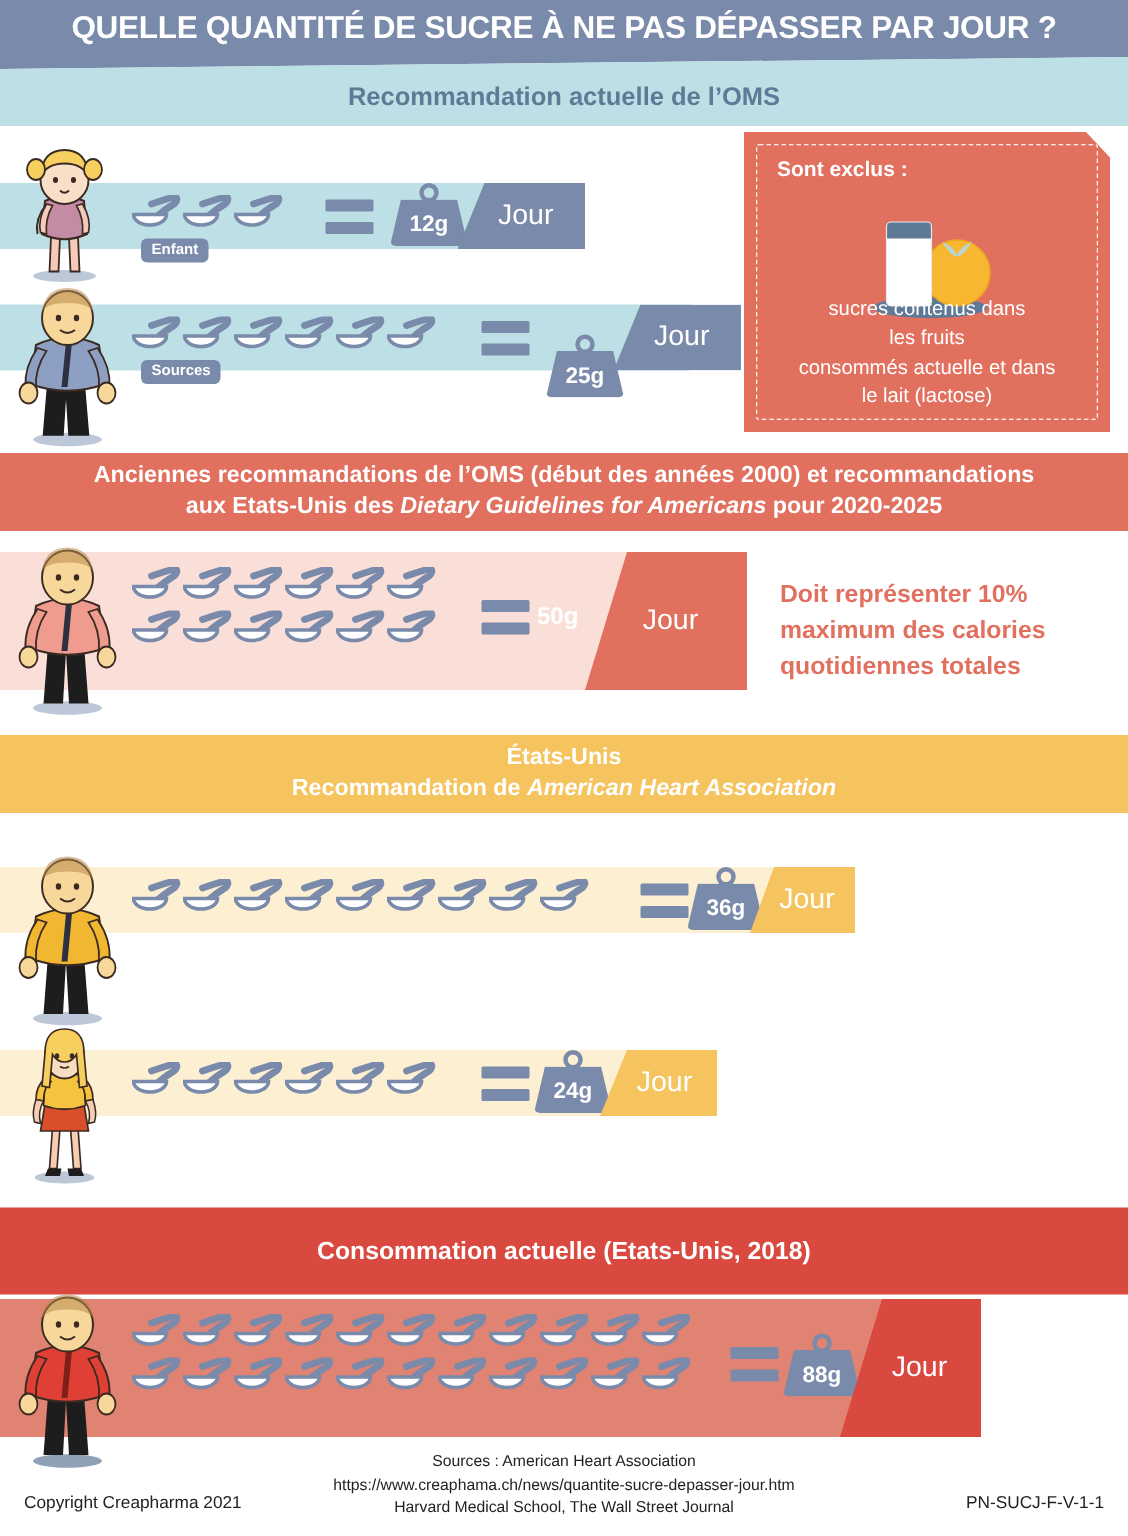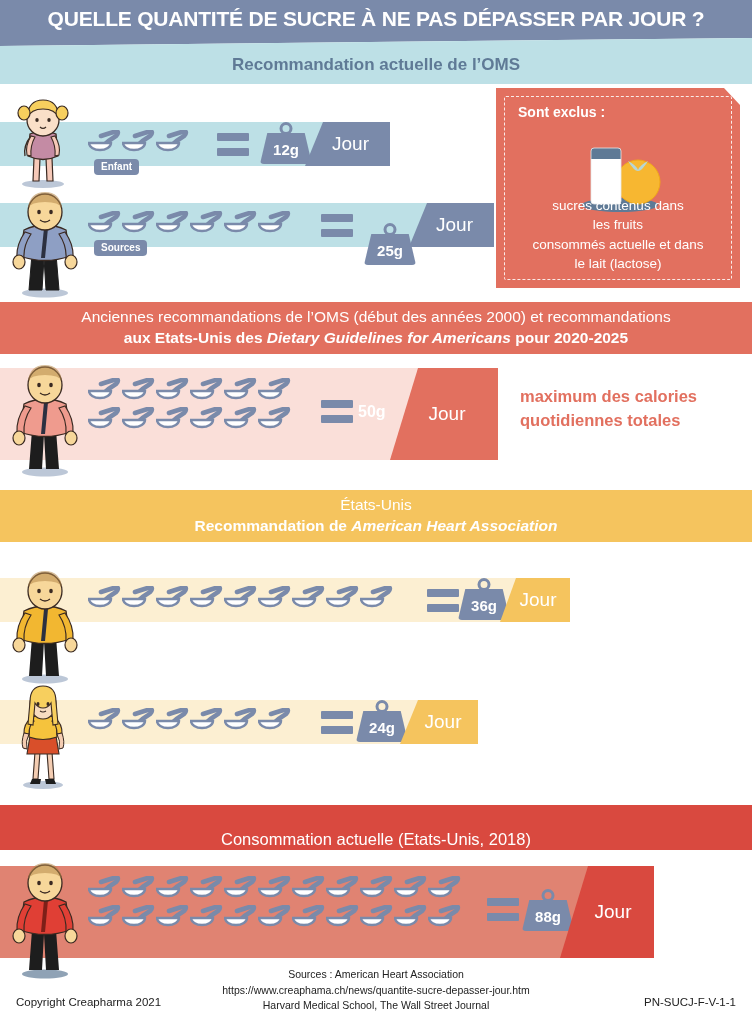--- a/index.html
+++ b/index.html
@@ -90,21 +90,21 @@
 
   
   .banner {
     position:absolute; left:0; width:752px;
     display:flex; flex-direction:column; align-items:center; justify-content:center;
     color:#fff; text-align:center;
   }
   .banner.red { background:#e2705f; }
   .banner.redstrong { background:#d9493f; }
   .banner.yellow { background:#f5c45e; }
-  .banner .l1 { font-weight:normal; font-size:15.5px; line-height:1.35;}
+  .banner .l1 { font-weight:bold; font-size:15.5px; line-height:1.35;}
   .banner .l2 { font-weight:bold; font-size:15.5px; line-height:1.35;}
   .banner em { font-style:italic; }
 
   .note {
     position:absolute; color:#e2705f; font-weight:bold; font-size:16.5px;
     line-height:1.45; text-align:left;
   }
 
   
   .footer { position:absolute; left:0; bottom:0; width:752px; height:64px; }
@@ -398,20 +398,21 @@
 
   <div style="position:absolute; left:358px; top:403px; color:#ffffff; font-size:16px; font-weight:bold;">
     <span>50g</span>
   </div>
 
   <div style="position:absolute; left:390px; top:368px; width:108px; height:92px; background:#e2705f; clip-path:polygon(28px 0,108px 0,108px 92px,0 92px);">
     <div class="jour">Jour</div>
   </div>
 
   <div class="note" style="left:520px; top:385px; width:220px;">
+    <div>Doit représenter 10%</div>
     <div>maximum des calories</div>
     <div>quotidiennes totales</div>
   </div>
 
   <div class="banner yellow" style="top:490px; height:52px;">
     <div class="l1">États-Unis</div>
     <div class="l2">
       <span>Recommandation de </span><em>American Heart Association</em>
     </div>
   </div>
@@ -581,21 +582,21 @@
     <div class="ring"></div>
     <div class="body">
         <span>24g</span>
       </div>
   </div>
 
   <div style="position:absolute; left:400px; top:700px; width:78px; height:44px; background:#f5c45e; clip-path:polygon(18px 0,78px 0,78px 44px,0 44px);">
     <div class="jour" style="padding:0 8px 0 16px;">Jour</div>
   </div>
 
-  <div class="banner redstrong" style="top:805px; height:45px;justify-content:flex-end;">
+  <div class="banner redstrong" style="top:805px; height:58px;">
     <div class="l1" style="font-size:16.5px;">Consommation actuelle (Etats-Unis, 2018)</div>
   </div>
 
   <div class="band" style="left:0; top:866px; width:590px; height:92px; background:#e08372;"></div>
 
   <div class="char" style="left:6px; top:858px;">
     <svg width="78" height="122" viewBox="0 0 78 122">
       <ellipse cx="39" cy="116" rx="23" ry="4.5" fill="#5f7a96" opacity=".7"></ellipse>
       <path d="M26 72 L23 112 L36 112 L38 76 L40 112 L53 112 L50 72 Z" fill="#1d1d1d"></path>
       <path d="M18 44 q21 -10 42 0 l4 28 q-25 9 -50 0 Z" fill="#e03f35" stroke="#3a2a22" stroke-width="1.3"></path>

